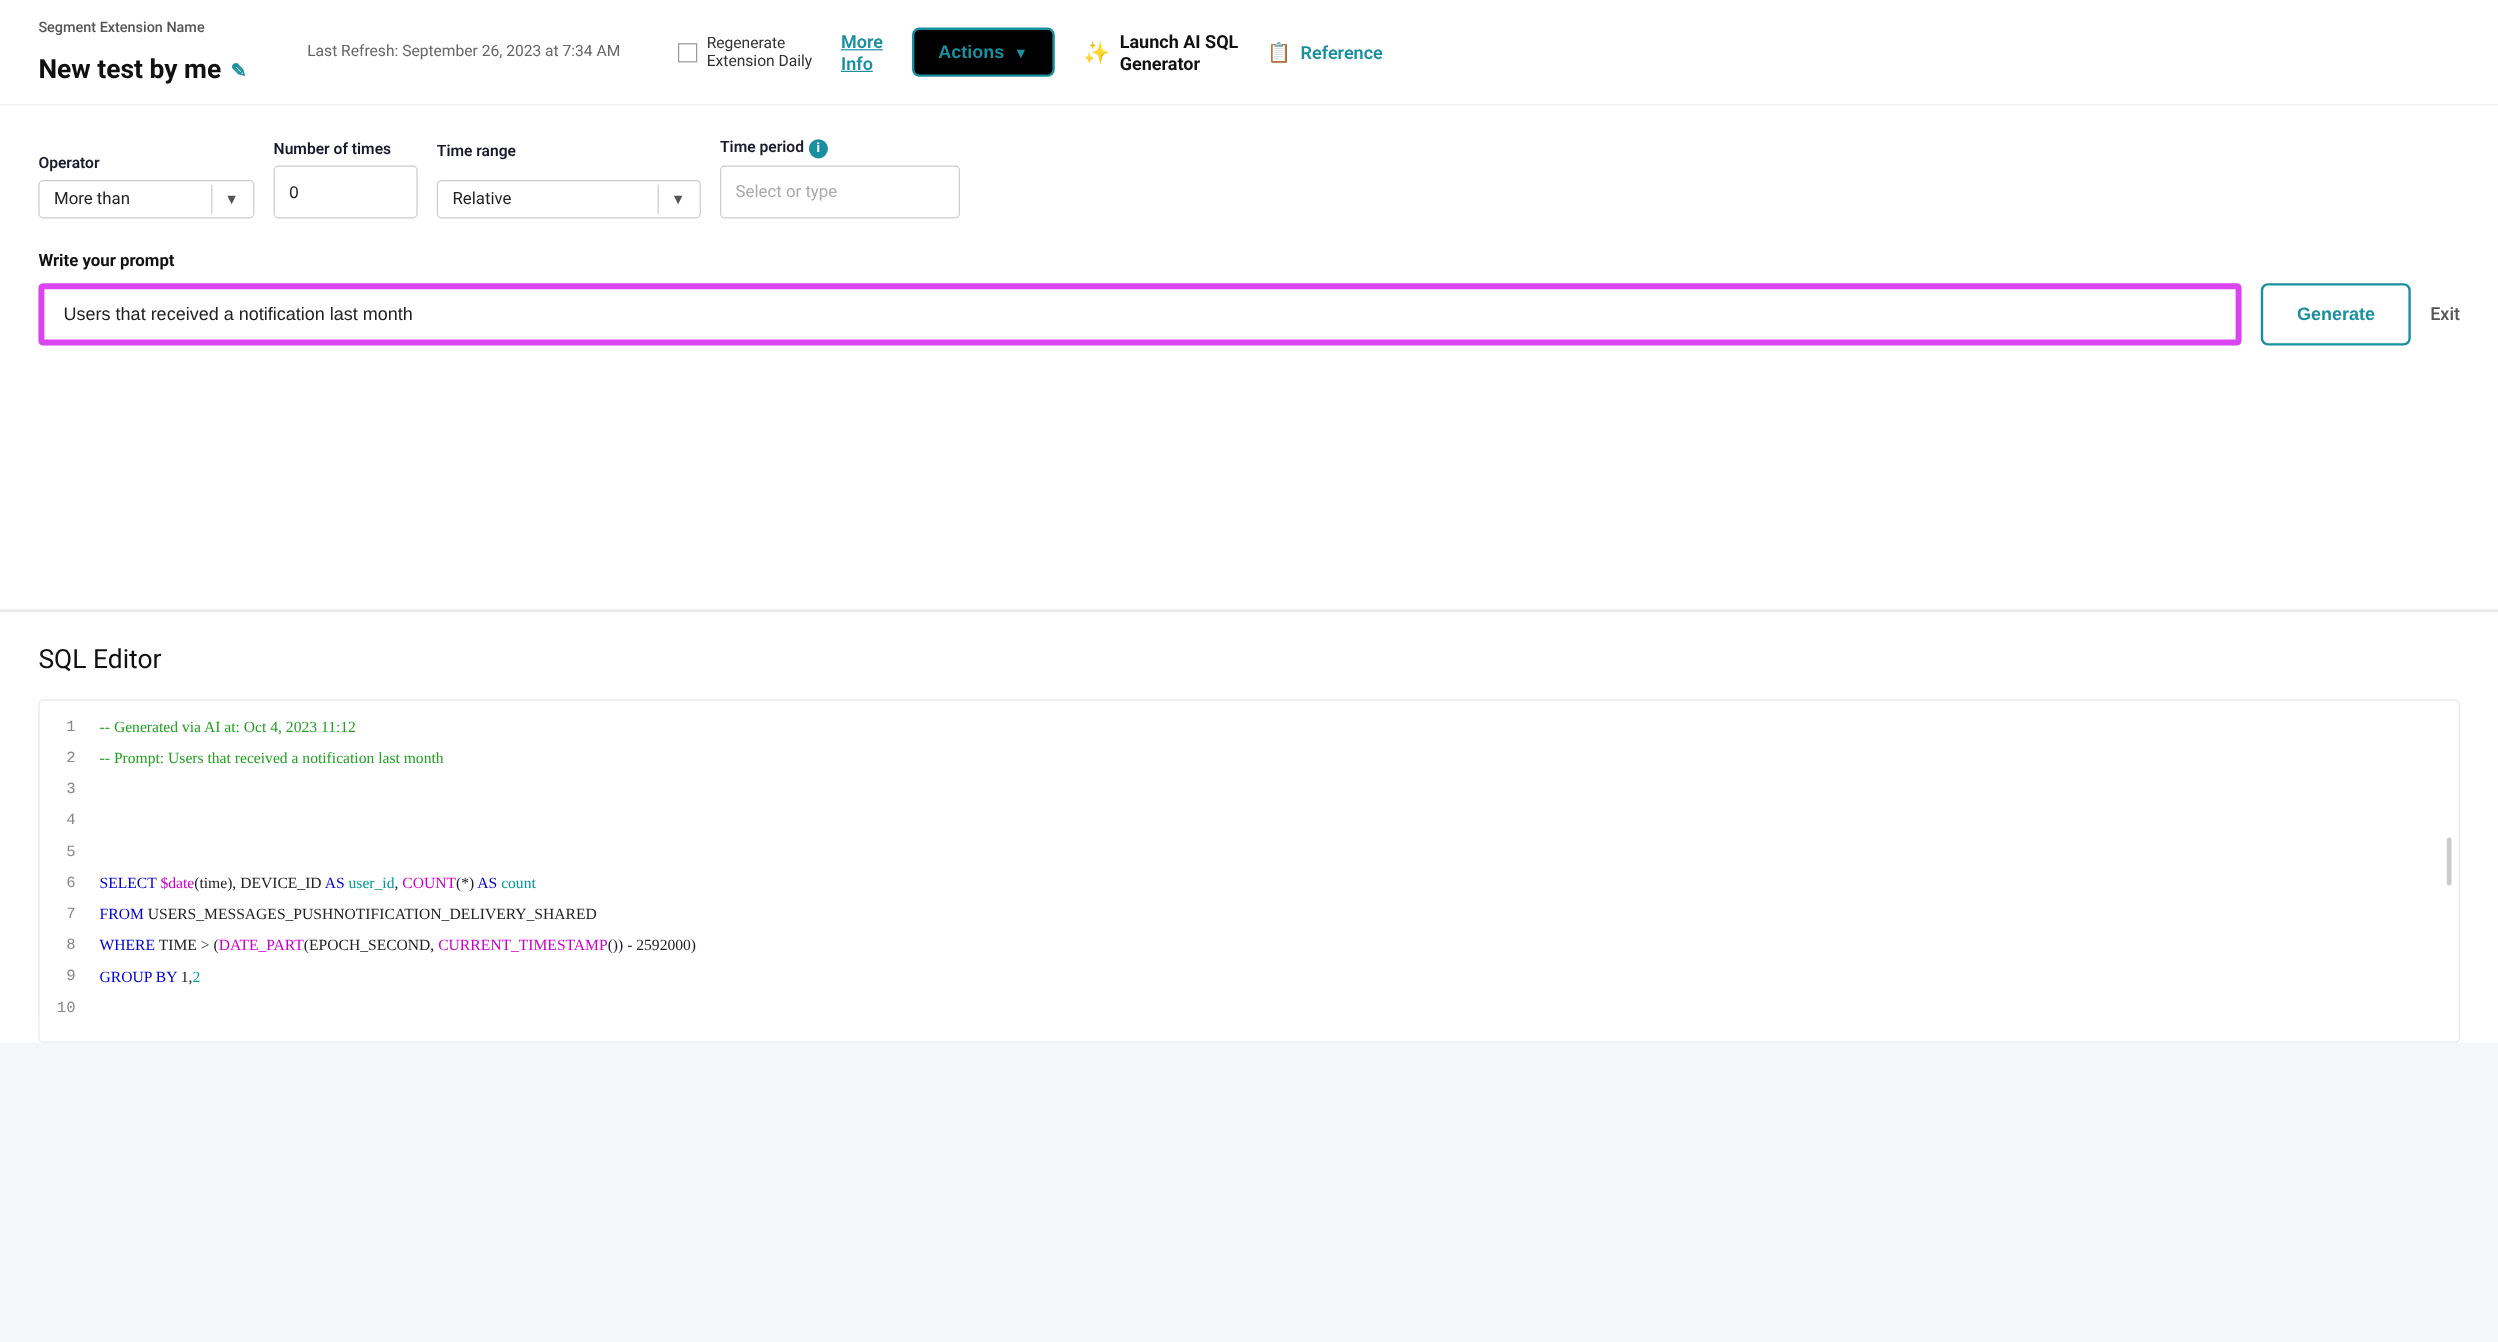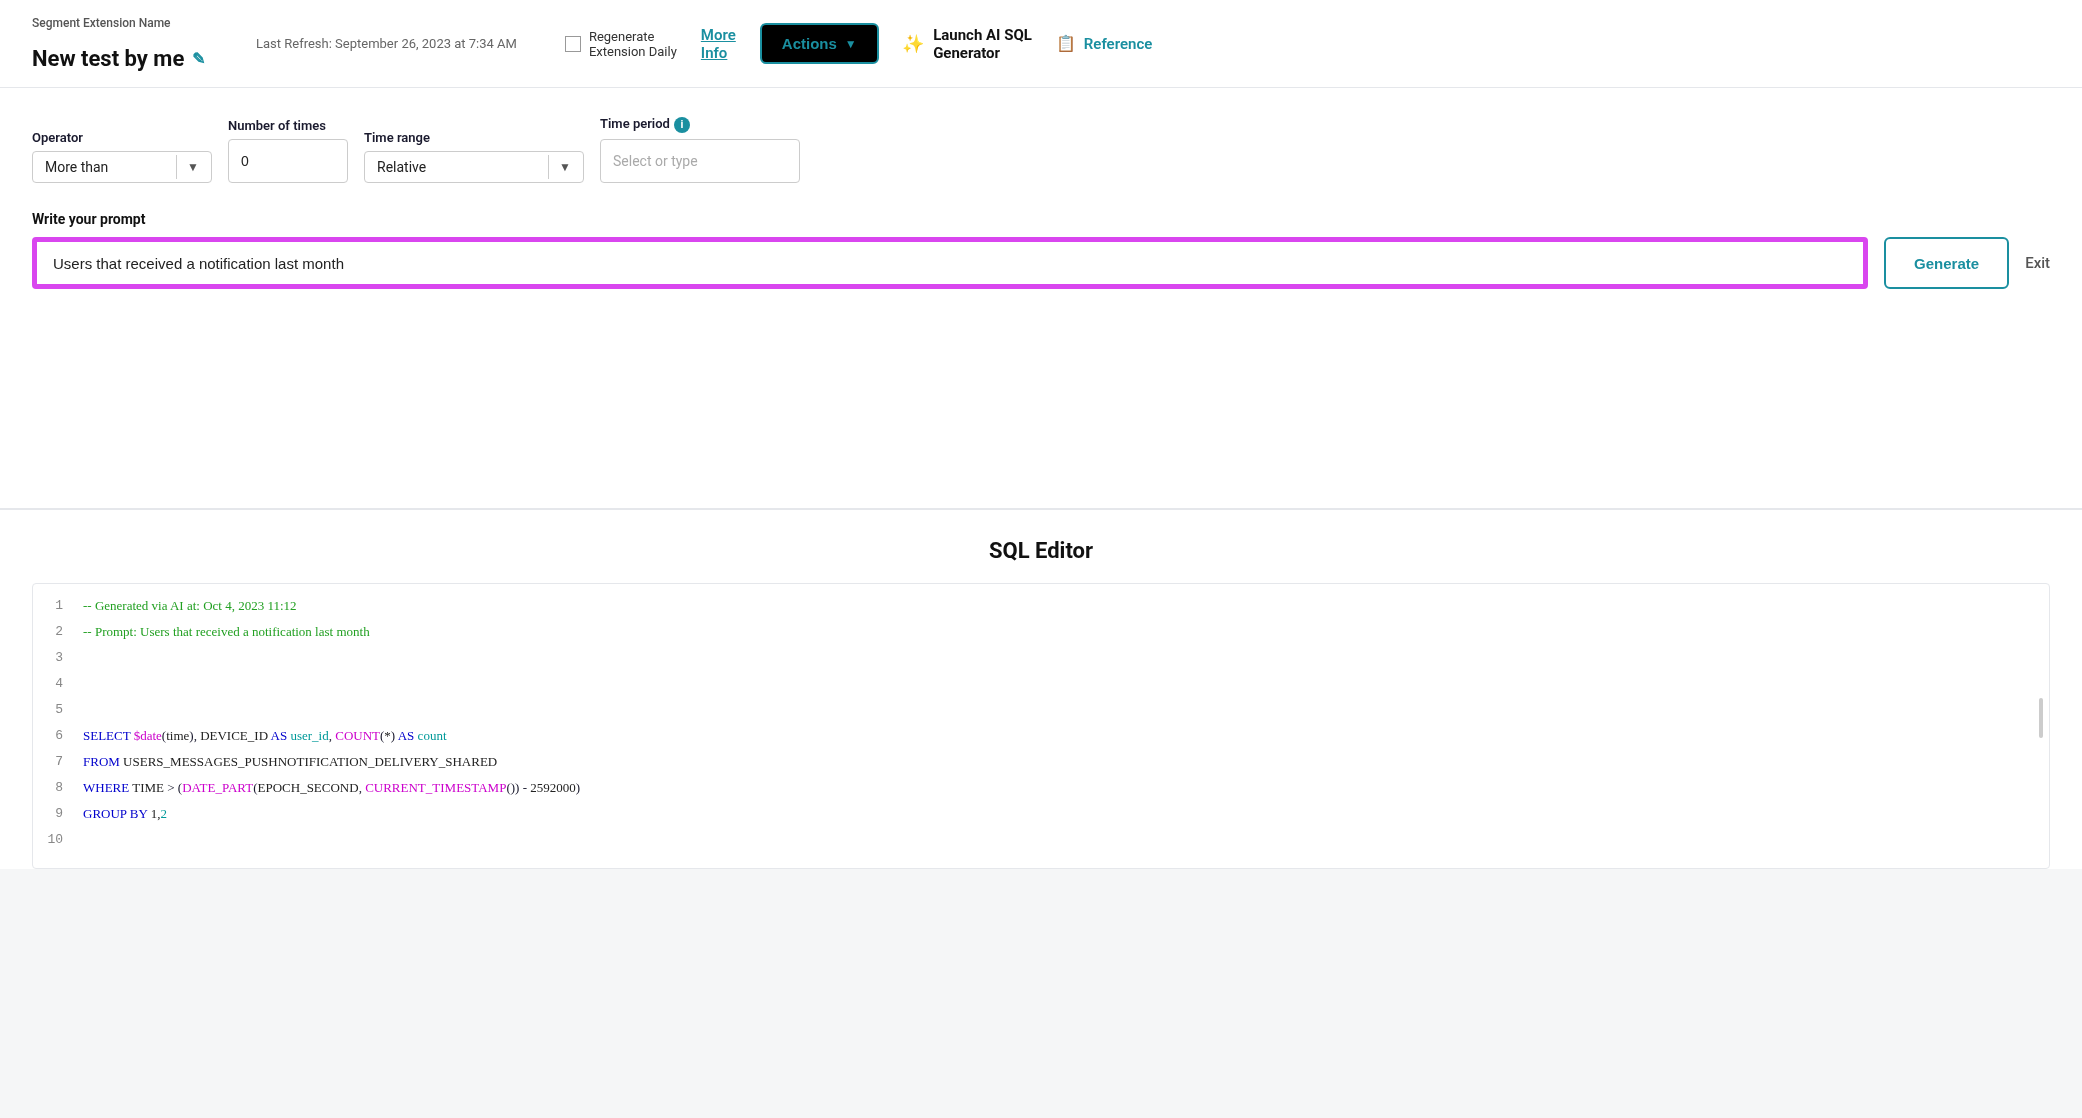--- a/index.html
+++ b/index.html
@@ -245,24 +245,23 @@
     }
 
     .sql-section {
       background: #fff;
       border-top: 2px solid #e5e7eb;
       padding: 28px 32px 0 32px;
       min-height: 320px;
     }
     .sql-title {
       font-size: 22px;
-      font-weight: 700;
+      font-weight: 400;
       color: #111;
       margin-bottom: 20px;
-      text-align: center;
     }
     .sql-editor {
       background: #fff;
       border: 1px solid #e5e7eb;
       border-radius: 4px;
       padding: 0;
       font-family: 'Courier New', monospace;
       font-size: 13px;
       min-height: 280px;
       position: relative;
@@ -353,21 +352,21 @@
         <div class="sep"></div>
         <span class="arrow">▼</span>
       </div>
     </div>
     <div class="filter-group">
       <span class="filter-label">Number of times</span>
       <input class="number-input" type="text" value="0" style="">
     </div>
     <div class="filter-group">
       <span class="filter-label">Time range</span>
-      <div class="select-input" style="min-width:220px;">
+      <div class="select-input" style="min-width:220px;margin-top:10px;">
         <span class="text">Relative</span>
         <div class="sep"></div>
         <span class="arrow">▼</span>
       </div>
     </div>
     <div class="filter-group">
       <span class="filter-label">
         <span>Time period</span><span class="info-icon">i</span>
       </span>
       <div class="time-period-input">

